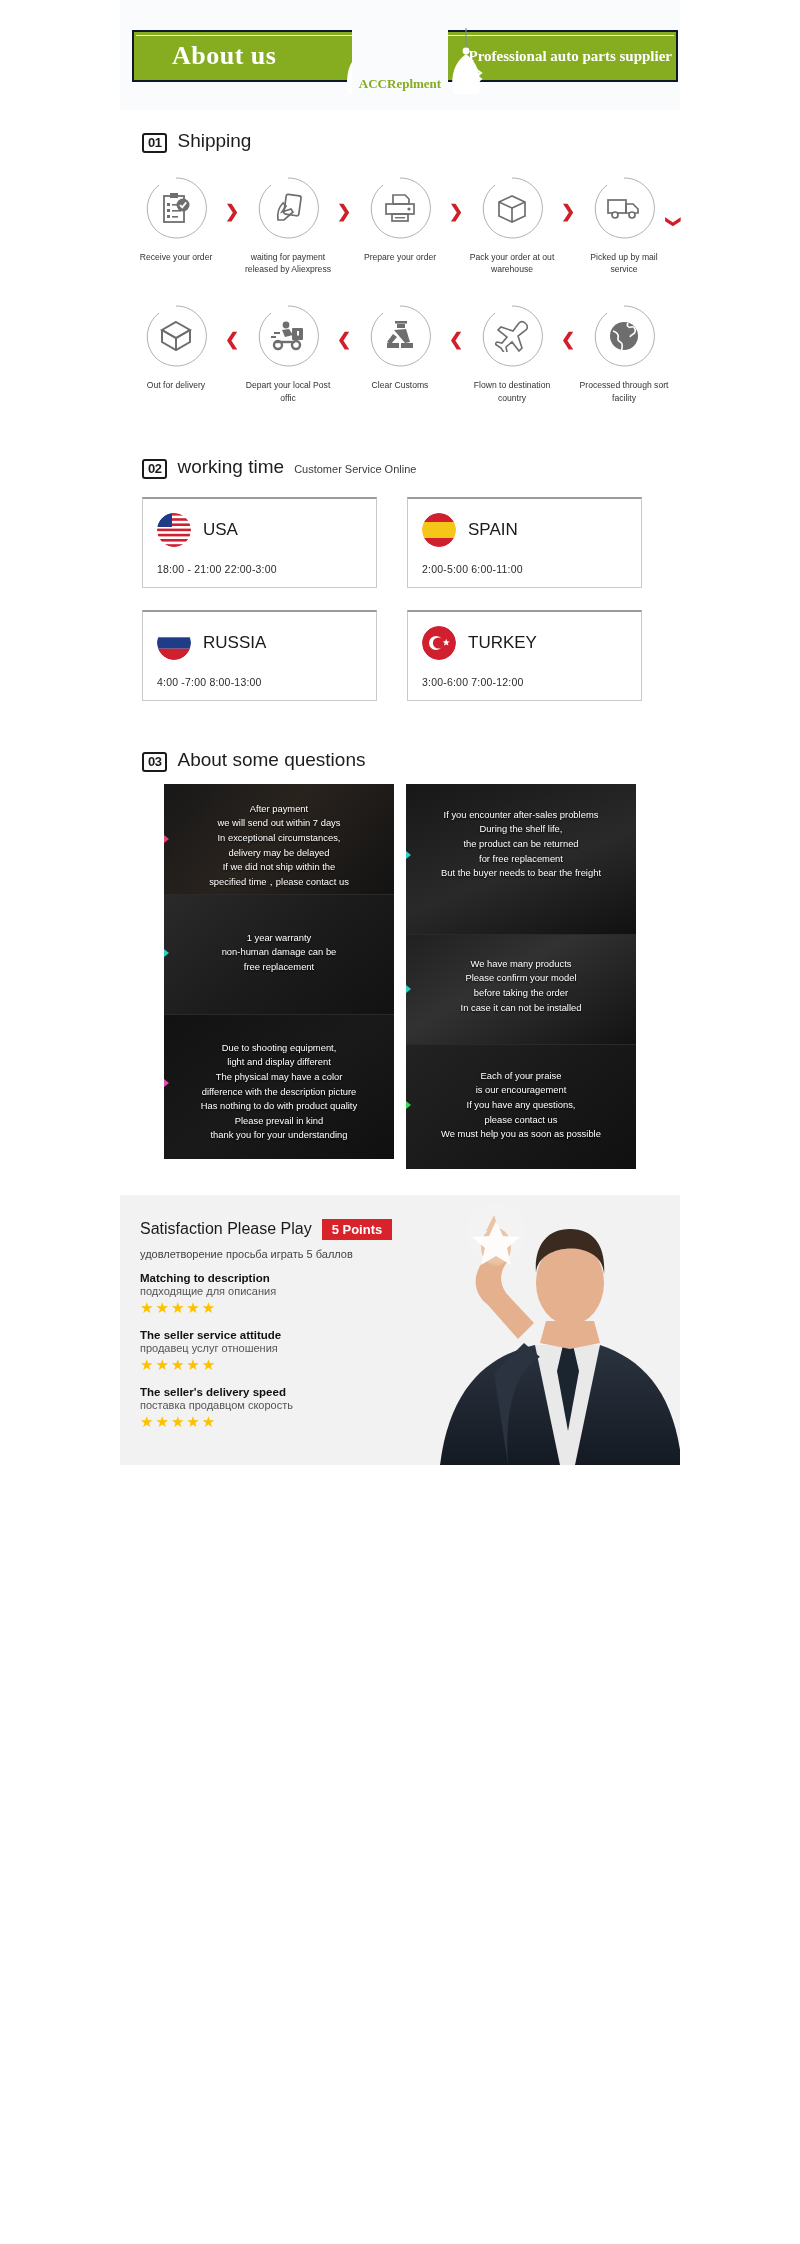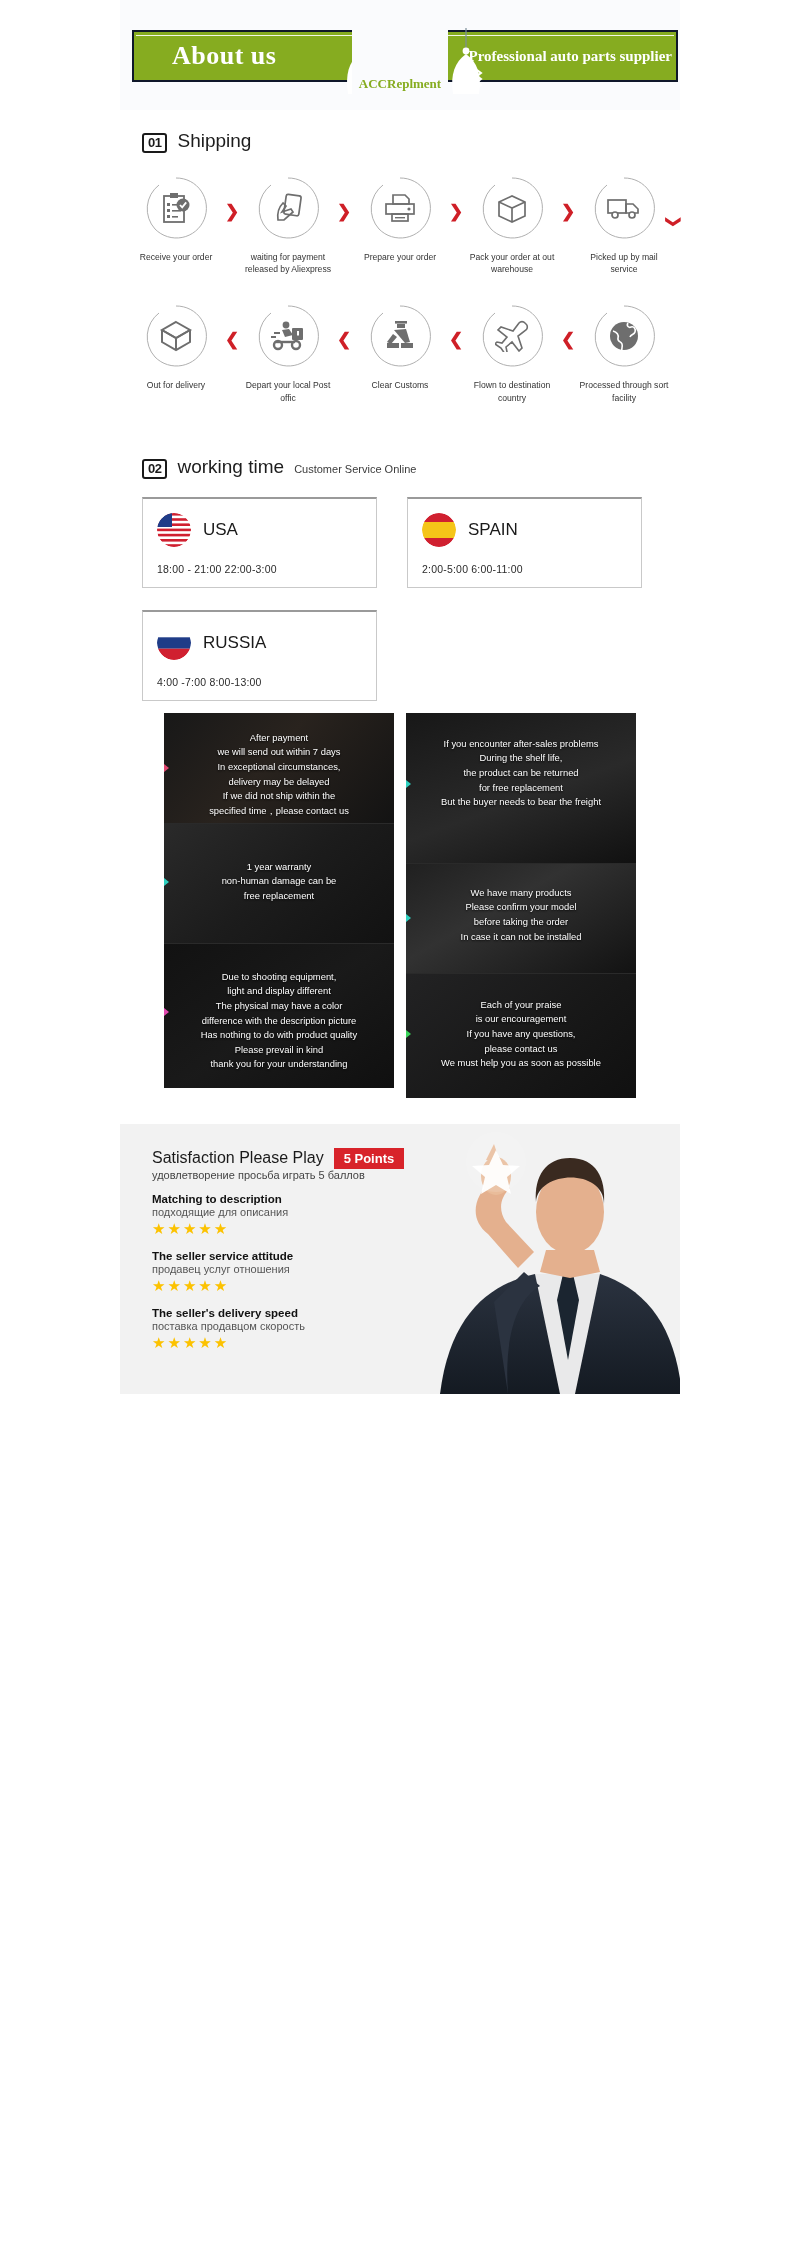--- a/index.html
+++ b/index.html
@@ -85,25 +85,25 @@
   .q-panel + .q-panel { border-top: 1px solid #2a2a2a; }
   .q-bg { position: absolute; inset: 0; opacity: .55; }
   .q-text {
     position: relative; z-index: 2; text-align: center; font-size: 9.4px; line-height: 1.55;
     padding: 12px 10px; text-shadow: 0 1px 2px rgba(0,0,0,.9); color: #fff;
   }
   .q-arrow { position: absolute; left: -9px; top: 40%; z-index: 5; }
 
   
   .rate-wrap { position: relative; margin-top: 26px; background: #f2f2f2; overflow: hidden; height: 270px; }
-  .rate-left { position: absolute; left: 32px; top: 24px; width: 300px; z-index: 3; }
+  .rate-left { position: absolute; left: 20px; top: 24px; width: 300px; z-index: 3; }
   .rate-head { display: flex; align-items: center; gap: 10px; }
   .rate-head-txt { font-size: 16px; color: #1a1a1a; }
   .points-badge { background: #d8232a; color: #fff; font-size: 13px; padding: 3px 10px; font-weight: bold; }
-  .rate-sub { font-size: 11px; color: #444; }
+  .rate-sub { font-size: 11px; color: #444; margin-top: 8px; }
   .rate-item { margin-top: 12px; }
   .rate-item-en { font-size: 11.5px; color: #111; font-weight: bold; }
   .rate-item-ru { font-size: 11px; color: #555; margin-top: 1px; }
   .stars { color: #fcc200; font-size: 15px; letter-spacing: 2px; margin-top: 2px; }
   .man { position: absolute; right: -10px; bottom: 0; width: 290px; height: 270px; }
 </style>
 </head>
 <body>
 
 <div class="page">
@@ -402,22 +402,45 @@
                 <rect y="11.3" width="34" height="11.4" fill="#1f3c88"></rect>
                 <rect y="22.7" width="34" height="11.3" fill="#d02030"></rect>
               </g>
             </svg>
         </span>
         <span class="wt-country">RUSSIA</span>
       </div>
       <div class="wt-hours">4:00 -7:00   8:00-13:00</div>
     </div>
 
-  </div>
-
+    <div class="wt-card">
+      <div class="wt-top">
+        <span class="flag">
+          <svg width="34" height="34" viewBox="0 0 34 34">
+              <clipPath id="ct">
+                <circle cx="17" cy="17" r="17"></circle>
+              </clipPath>
+              <g clip-path="url(#ct)">
+          <rect width="34" height="34" fill="#d02030"></rect>
+          <circle cx="14" cy="17" r="7" fill="#fff"></circle>
+                <circle cx="16.5" cy="17" r="5.6" fill="#d02030"></circle>
+          <path d="M23 12.5 l1.5 4.2 4.3 .2 -3.4 2.6 1.2 4.2 -3.6 -2.4 -3.6 2.4 1.2 -4.2 -3.4 -2.6 4.3 -.2 z" fill="#fff" transform="scale(.62) translate(16,8)"></path>
+              </g>
+            </svg>
+        </span>
+        <span class="wt-country">TURKEY</span>
+      </div>
+      <div class="wt-hours">3:00-6:00    7:00-12:00</div>
+    </div>
+  </div>
+
+  <div class="sec-head" style="margin-top:48px;">
+    <span class="num-box">03</span>
+    <span class="sec-title">About some questions</span>
+  </div>
 
   <div class="q-area">
     <div class="q-col">
 
       <div class="q-panel" style="height:110px;">
         <div class="q-bg" style="background:linear-gradient(130deg,#1b1b1b,#3a2f26 45%,#121212);"></div>
         <div class="q-arrow"><svg width="16" height="22" viewBox="0 0 16 22">
               <path d="M0 0 L14 11 L0 22 Z" fill="#e0466f"></path>
             </svg></div>
         <div class="q-text" style="white-space:pre-line; padding-top:18px;">After payment

